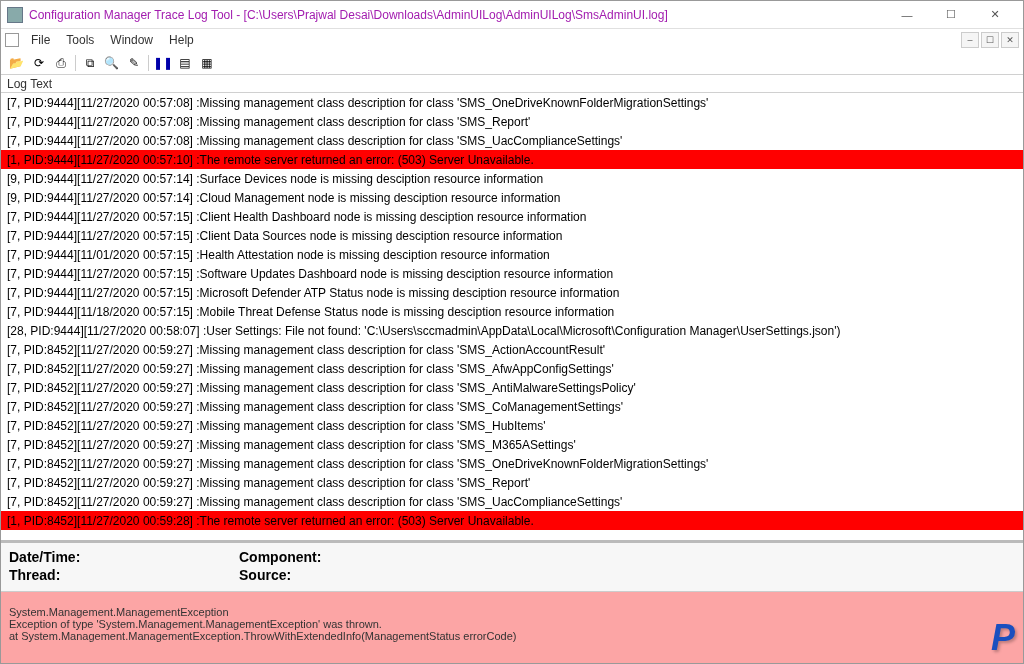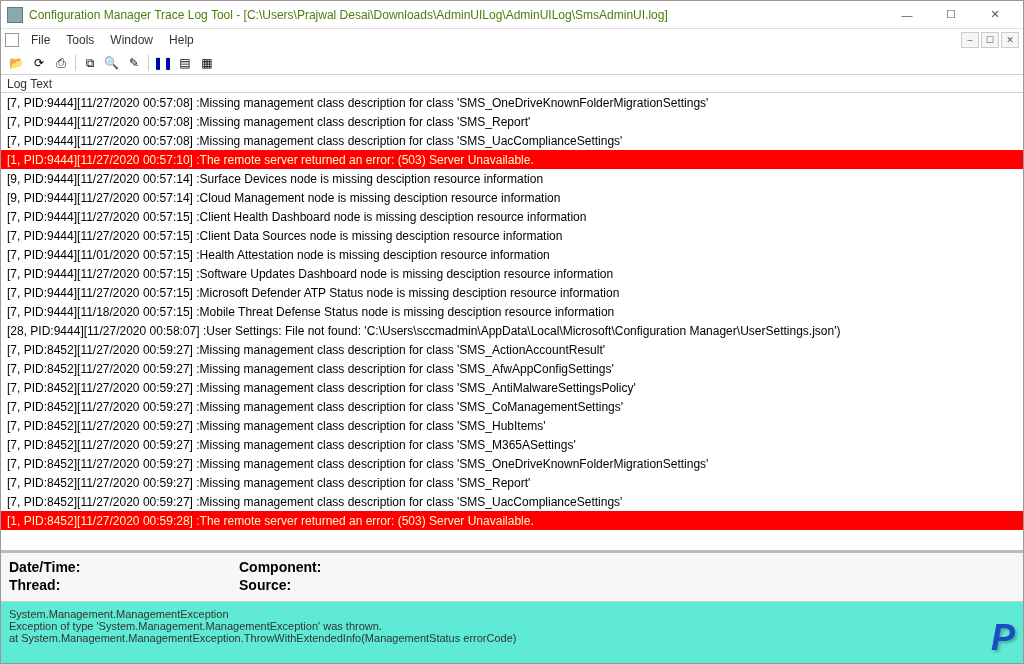--- a/index.html
+++ b/index.html
@@ -1,41 +1,41 @@
 <!DOCTYPE html>
 <html><head>
 <meta charset="utf-8">
 <style>
 *{margin:0;padding:0;box-sizing:border-box}
 body{font-family:'Segoe UI',Tahoma,sans-serif;font-size:12px;background:#fff;width:1024px;height:664px;border:1px solid #999;display:flex;flex-direction:column;overflow:hidden}
 .titlebar{height:28px;background:#fff;display:flex;align-items:center;padding:0 6px;border-bottom:1px solid #e0e0e0}
 .titlebar .app-icon{width:16px;height:16px;background:#8aa;margin-right:6px;border:1px solid #678}
-.titlebar .title{color:#4d7c0f;font-size:12px;flex:1;white-space:nowrap;overflow:hidden}
+.titlebar .title{color:#a21caf;font-size:12px;flex:1;white-space:nowrap;overflow:hidden}
 .win-ctrls{display:flex;gap:0}
 .win-ctrls span{width:44px;height:28px;display:flex;align-items:center;justify-content:center;color:#555;font-size:11px;cursor:pointer}
 .menubar{height:22px;display:flex;align-items:center;padding:0 4px;gap:0;background:#fff}
 .menubar .mi-icon{width:14px;height:14px;border:1px solid #999;margin-right:4px}
 .menubar .menu-item{padding:1px 8px;color:#333;cursor:pointer}
 .menubar .spacer{flex:1}
 .menubar .rtbtn{width:18px;height:16px;margin-left:2px;display:flex;align-items:center;justify-content:center;font-size:9px;color:#555;cursor:pointer;border:1px solid #ccc;background:#f5f5f5}
 .toolbar{height:24px;display:flex;align-items:center;padding:2px 6px;gap:2px;border-bottom:1px solid #d0d0d0;background:#fff}
 .tbtn{width:20px;height:20px;display:flex;align-items:center;justify-content:center;cursor:pointer;font-size:12px}
 .tsep{width:1px;height:16px;background:#ccc;margin:0 2px}
 .header-row{height:18px;border-bottom:1px solid #d0d0d0;display:flex;align-items:center;padding:0 6px;background:#fff;font-size:12px;color:#333}
 .log-area{flex:1;overflow-y:scroll;overflow-x:hidden;background:#fff;position:relative}
 .log-area::-webkit-scrollbar{width:17px}
 .log-area::-webkit-scrollbar-track{background:#f0f0f0}
 .log-area::-webkit-scrollbar-thumb{background:#c0c0c0;border:1px solid #a0a0a0}
 .log-line{padding:1px 6px;font-size:12px;color:#000;white-space:nowrap;line-height:19px;height:19px}
-.log-line.error{background:#ff0000;color:#fef9c3}
+.log-line.error{background:#ff0000;color:#000000}
 .details{border-top:3px solid #bbb;padding:6px 8px;font-size:14px;background:#f7f7f7}
 .details-row{display:flex;gap:30px;margin-bottom:2px}
 .details-row b{display:inline-block;min-width:70px}
 .details-row .col1{width:200px}
-.exception-panel{border-top:1px solid #ccc;padding:6px 8px;font-size:11px;color:#333;background:#5eead4;position:relative;height:62px}
+.exception-panel{border-top:1px solid #ccc;padding:14px 8px;font-size:11px;color:#333;background:#fca5a5;position:relative;height:72px}
 .exception-panel .ln{white-space:nowrap}
 .watermark{position:absolute;right:10px;bottom:4px;font-size:36px;font-weight:900;color:#1a4fbf;font-style:italic;letter-spacing:-2px;text-shadow:2px 2px 3px rgba(0,0,0,.25)}
 </style>
 </head>
 <body>
 
 <div class="titlebar">
   <div class="app-icon"></div>
   <div class="title">Configuration Manager Trace Log Tool - [C:\Users\Prajwal Desai\Downloads\AdminUILog\AdminUILog\SmsAdminUI.log]</div>
   <div class="win-ctrls">

